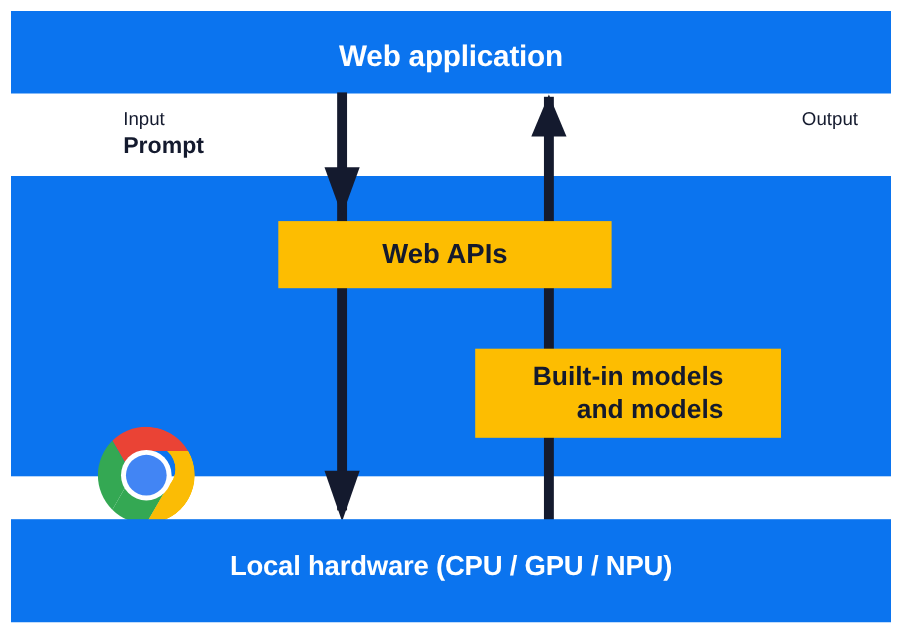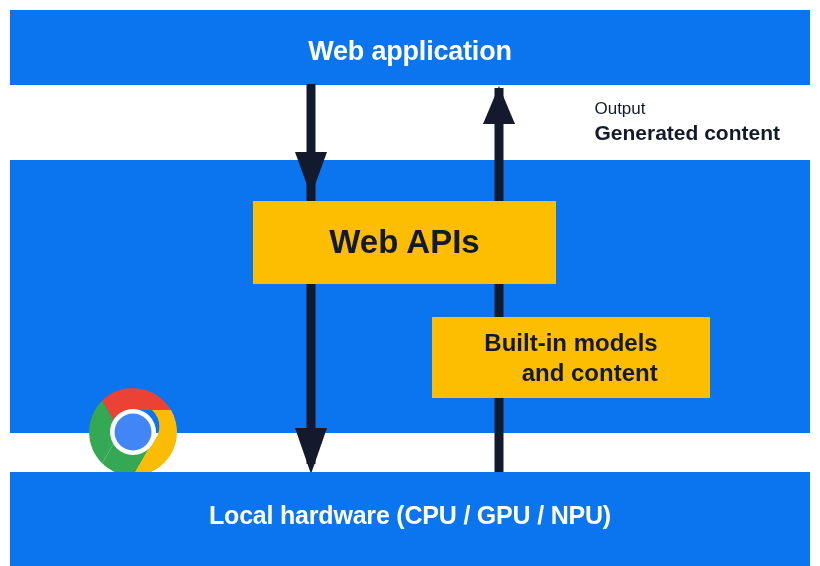--- a/index.html
+++ b/index.html
@@ -115,22 +115,22 @@
     justify-content: center;
     text-align: center;
     color: #141a2e;
     font-weight: bold;
     line-height: 1.22;
   }
   #box-web-apis {
     left: 253px;
     top: 201px;
     width: 303px;
-    height: 83px;
-    font-size: 33px;
+    height: 61px;
+    font-size: 25px;
   }
   #box-builtin {
     left: 432px;
     top: 317px;
     width: 278px;
     height: 81px;
     font-size: 24px;
     text-align: right;
   }
 
@@ -203,27 +203,30 @@
     <polygon points="23,2 7,40 39,40" fill="#141a2e"></polygon>
   </svg>
 
   <div class="yellow-box" id="box-web-apis">
     <span>Web APIs</span>
   </div>
 
   <div class="yellow-box" id="box-builtin">
     <span>
       <span>Built-in models</span><br>
-      <span>and content</span>
+      <span>and models</span>
     </span>
   </div>
 
+  <div class="flow-label" id="label-input">
+    <span class="caption">Input</span>
+    <span class="value">Prompt</span>
+  </div>
 
   <div class="flow-label" id="label-output">
     <span class="caption">Output</span>
-    <span class="value">Generated content</span>
   </div>
 
   <div class="band" id="band-bottom">
     <div class="band-title">Local hardware (CPU / GPU / NPU)</div>
   </div>
 
 </div>
 
 </body></html>

